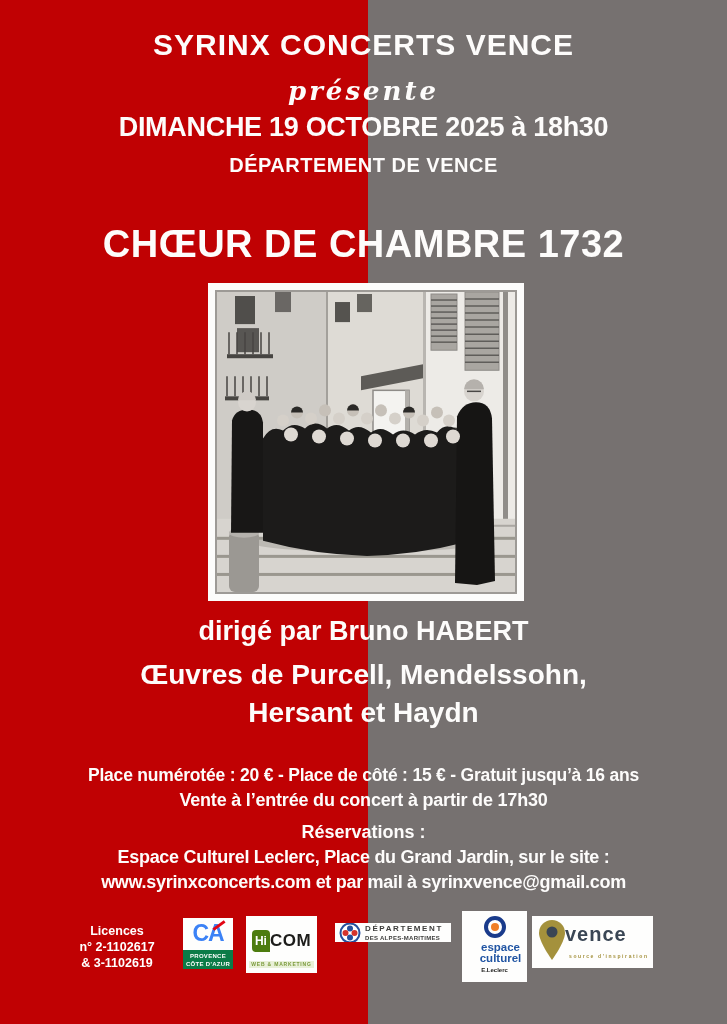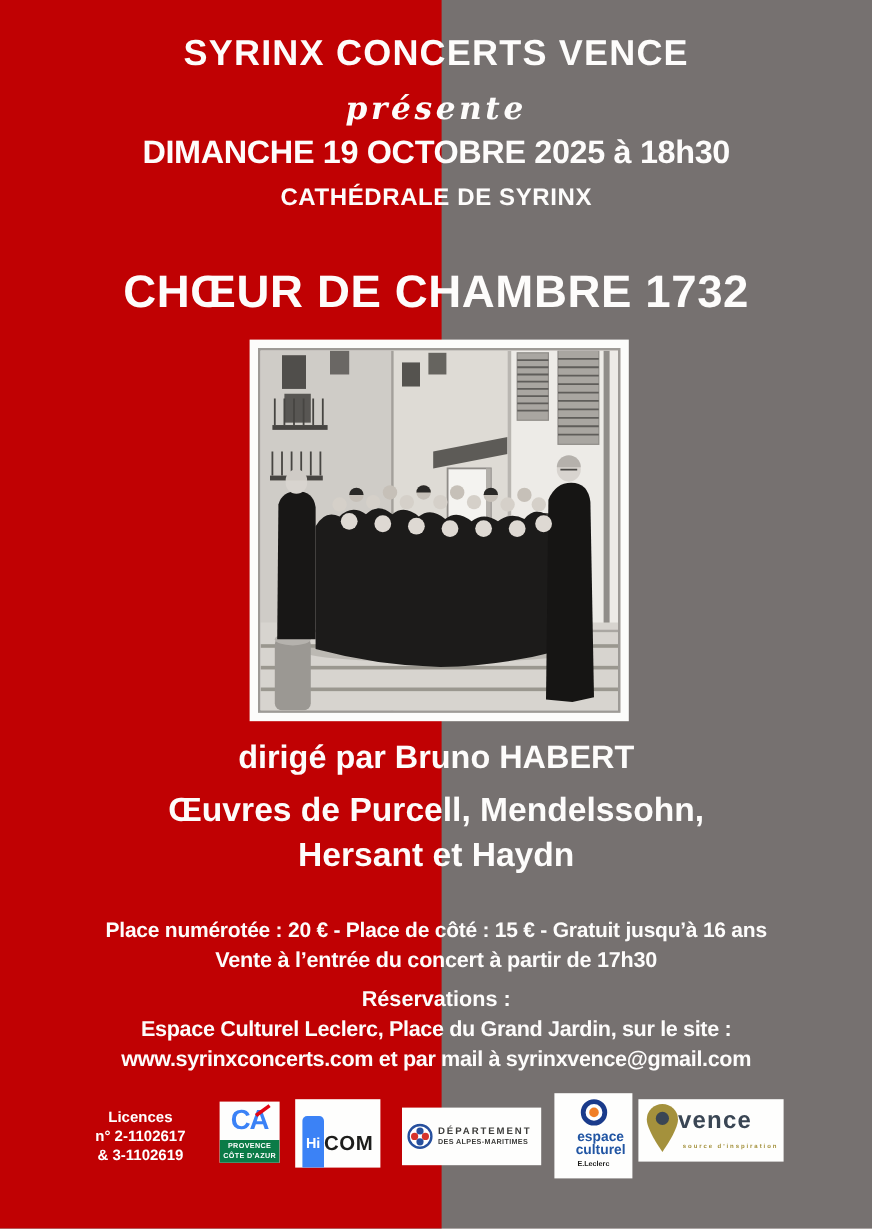--- a/index.html
+++ b/index.html
@@ -49,27 +49,27 @@
 
   .logo-ca { left:183px; top:918px; width:50px; height:51px; }
   .ca-top { position:relative; height:32px; text-align:center; }
   .ca-monogram { font-size:23px; line-height:30px; font-weight:bold; color:#3b82f6; letter-spacing:-1px;margin-top:32px; }
   .ca-slash { position:absolute; top:6px; right:7px; width:14px; height:3px; background:#e30513; transform:rotate(-36deg); }
   .ca-banner { height:19px; background:#0b7b47; color:#ffffff; font-weight:bold;
                font-size:6px; line-height:8px; text-align:center; padding-top:2px; letter-spacing:0.3px; }
 
   .logo-hicom { left:246px; top:916px; width:71px; height:57px; text-align:center; }
   .hicom-row { display:flex; align-items:center; justify-content:center; margin-top:14px; }
-  .hi-bubble { background:#3b82f6; color:#ffffff; font-weight:bold; font-size:12px;
-               line-height:14px; padding:16px 3px; border-radius:4px 4px 0 4px; }
+  .hi-bubble { background:#4d7c0f; color:#ffffff; font-weight:bold; font-size:12px;
+               line-height:14px; padding:4px 3px; border-radius:4px 4px 0 4px; }
   .com-text { color:#1d1d1b; font-weight:bold; font-size:17px; letter-spacing:0.5px; }
   .hicom-tag { display:inline-block; margin-top:1px; background:#e9f0d8; color:#7a9a3a;
                font-size:5px; line-height:7px; letter-spacing:0.8px; padding:0 2px; font-weight:bold; }
 
-  .logo-dept { left:335px; top:923px; width:116px; height:48px;
+  .logo-dept { left:335px; top:923px; width:116px; height:19px;
                display:flex; align-items:center; gap:4px; padding:3px 4px; }
   .dept-text1 { font-size:8px; letter-spacing:1.6px; color:#3d3d3b; font-weight:bold; line-height:10px; }
   .dept-text2 { font-size:6px; letter-spacing:0.3px; color:#3d3d3b; font-weight:bold; line-height:8px; }
 
   .logo-espace { left:462px; top:911px; width:65px; height:71px; text-align:center; padding-top:5px; }
   .esp-circle { display:inline-block; width:14px; height:14px; border-radius:50%;
                 border:4px solid #1a3b8b; position:relative; }
   .esp-dot { position:absolute; left:3px; top:3px; width:8px; height:8px;
              background:#f07e26; border-radius:50%; }
   .esp-line { font-size:11.5px; font-weight:bold; color:#2155a3; line-height:11px;padding-left:12px; }
@@ -84,21 +84,21 @@
 </style>
 </head>
 <body>
 
 <div class="poster">
   <div class="bg-red"></div>
 
   <div class="tline organizer">SYRINX CONCERTS VENCE</div>
   <div class="tline presents">présente</div>
   <div class="tline date-line">DIMANCHE 19 OCTOBRE 2025 à 18h30</div>
-  <div class="tline venue">CATHÉDRALE DE SYRINX</div>
+  <div class="tline venue">DÉPARTEMENT DE VENCE</div>
   <div class="tline event-title">CHŒUR DE CHAMBRE 1732</div>
 
   <div class="photo-frame">
     <div class="photo-inner">
       <svg viewBox="0 0 298 299" preserveAspectRatio="none">
         <rect width="298" height="299" fill="#dad7d2"></rect>
 
         <rect x="0" y="0" width="110" height="299" fill="#cfccc7"></rect>
         <rect x="18" y="4" width="20" height="28" fill="#504e4b"></rect>
         <rect x="58" y="0" width="16" height="20" fill="#6a6764"></rect>

